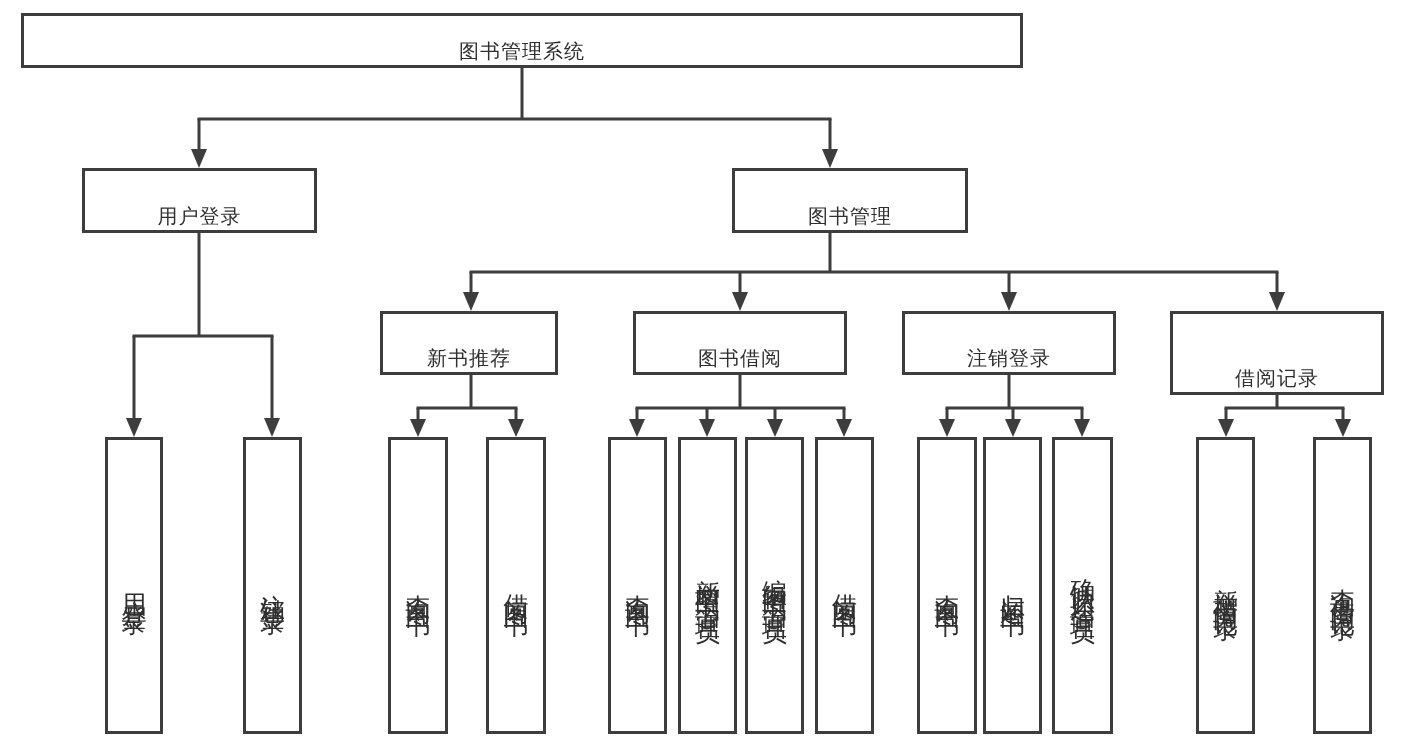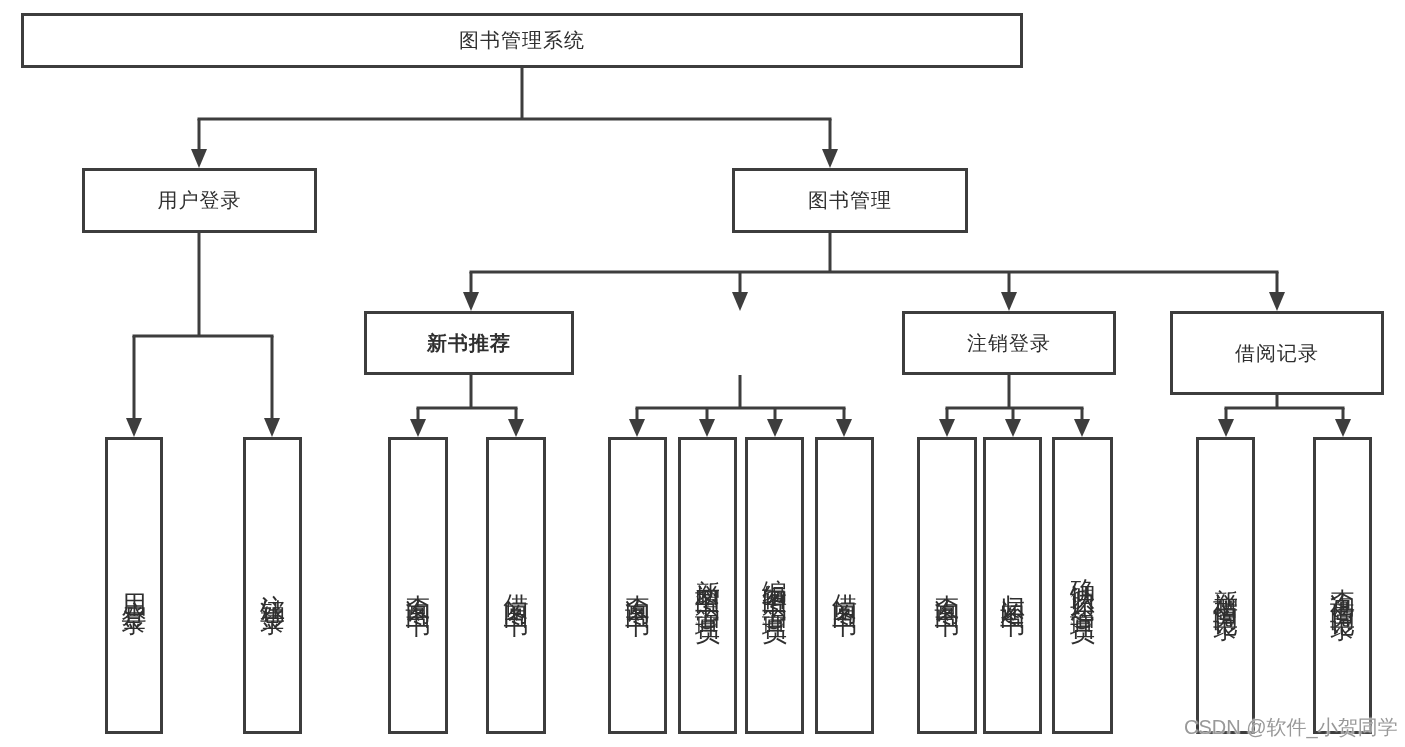--- a/index.html
+++ b/index.html
@@ -10,21 +10,21 @@
     background: #ffffff;
     font-family: "Liberation Sans", "DejaVu Sans", sans-serif;
     overflow: hidden;
   }
   .hbox {
     position: absolute;
     box-sizing: border-box;
     background: #ffffff;
     border: 3px solid #3d3d3d;
     display: flex;
-    align-items: center;
+    align-items: flex-end;
     justify-content: center;
     color: #2f2f2f;
     font-size: 20px;
     letter-spacing: 1px;
     z-index: 2;
   }
   .vbox {
     position: absolute;
     box-sizing: border-box;
     background: #ffffff;
@@ -151,22 +151,25 @@
     <span>图书管理系统</span>
   </div>
 
   <div class="hbox" style="left:82px; top:168px; width:235px; height:65px;">
     <span>用户登录</span>
   </div>
   <div class="hbox" style="left:712px; top:168px; width:236px; height:65px;margin-left:20px;">
     <span>图书管理</span>
   </div>
 
-  <div class="hbox" style="left:364px; top:311px; width:210px; height:64px;font-weight:bold;">
+  <div class="hbox" style="left:380px; top:311px; width:178px; height:64px;">
     <span>新书推荐</span>
+  </div>
+  <div class="hbox" style="left:633px; top:311px; width:214px; height:64px;">
+    <span>图书借阅</span>
   </div>
   <div class="hbox" style="left:902px; top:311px; width:214px; height:64px;">
     <span>注销登录</span>
   </div>
   <div class="hbox" style="left:1170px; top:311px; width:214px; height:84px;">
     <span>借阅记录</span>
   </div>
 
   <div class="vbox" style="left:105px; width:58px;">
     <span class="vtext">用户登录</span>
@@ -205,15 +208,14 @@
     <span class="vtext">确认归还（管理员）</span>
   </div>
 
   <div class="vbox" style="left:1196px; width:59px;">
     <span class="vtext">新增借阅记录</span>
   </div>
   <div class="vbox" style="left:1313px; width:59px;">
     <span class="vtext">查询借阅记录</span>
   </div>
 
-  <div class="watermark">CSDN @软件_小贺同学</div>
 
 </div>
 
 </body></html>

